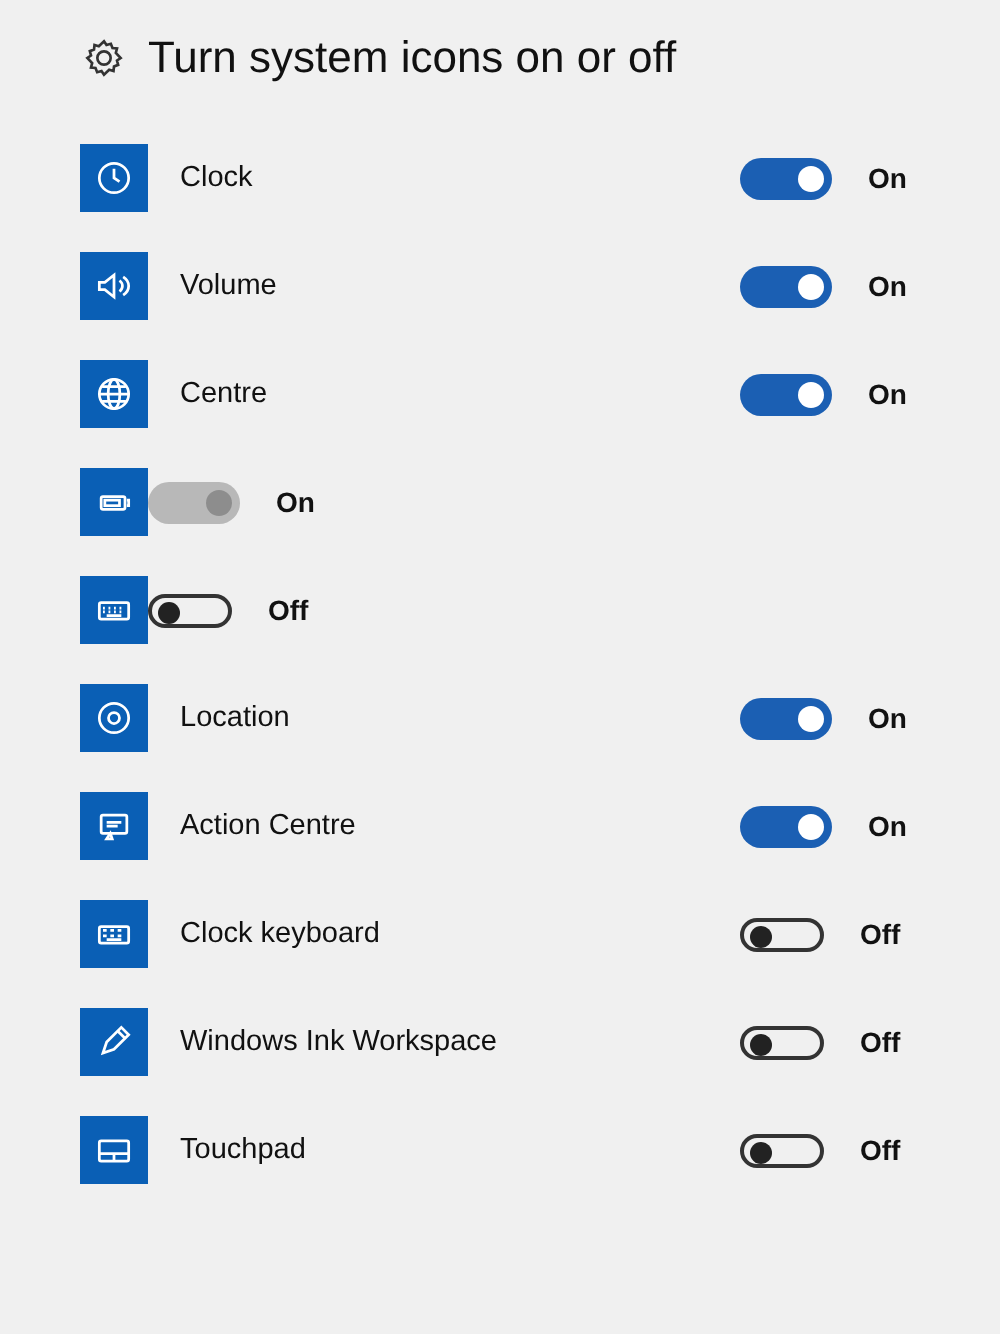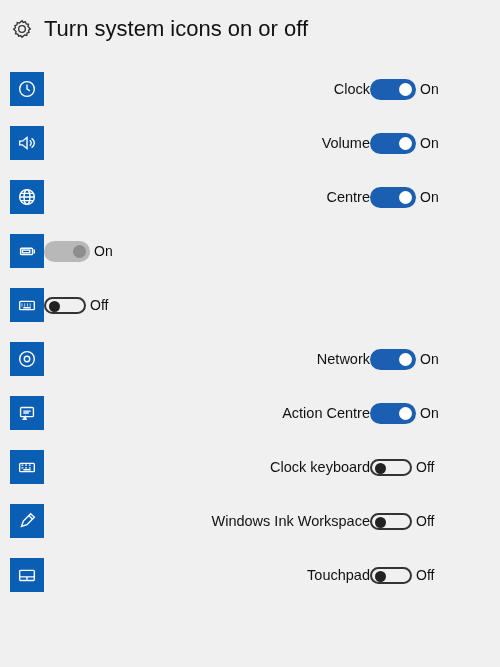--- a/index.html
+++ b/index.html
@@ -7,20 +7,21 @@
     margin: 0;
     width: 500px;
     height: 667px;
     font-family: "Segoe UI", Arial, sans-serif;
     background: #f0f0f0;
     color: #222;
     overflow: hidden;
   }
   .page {
     padding: 8px 18px 8px 10px;
+    margin-left: 30px;
   }
   .header {
     display: flex;
     align-items: center;
     gap: 12px;
     padding: 8px 0 20px 2px;
   }
   .header-icon {
     width: 20px; height: 20px;
     display: flex; align-items: center; justify-content: center;
@@ -28,43 +29,43 @@
   }
   .header-title {
     font-size: 22px;
     font-weight: 400;
     color: #111;
   }
   .row {
     display: flex;
     align-items: center;
     min-height: 54px;
-    text-align: right;
   }
   .icon-box {
     width: 34px;
     height: 34px;
     background: #0a5fb5;
     display: flex;
     align-items: center;
     justify-content: center;
     flex: 0 0 34px;
   }
   .icon-box svg { stroke: #fff; fill: none; stroke-width: 1.5; }
   .row-label {
     flex: 1;
     padding-left: 16px;
     font-size: 14.5px;
     color: #111;
   }
   .toggle-wrap {
     display: flex;
     align-items: center;
-    gap: 4px;
+    gap: 18px;
     width: 112px;
+    font-weight: bold;
   }
   .toggle {
     width: 46px;
     height: 21px;
     border-radius: 11px;
     position: relative;
     cursor: pointer;
   }
   .toggle .knob {
     position: absolute;
@@ -183,21 +184,21 @@
           </div>
           <div class="state-label">Off</div>
         </div>
       </div>
       <div class="row">
         <div class="icon-box">
           <svg viewBox="0 0 24 24" width="22" height="22">
             <use href="#location-icon"></use>
           </svg>
         </div>
-        <div class="row-label">Network</div>
+        <div class="row-label">Location</div>
         <div class="toggle-wrap">
           <div class="toggle on">
             <div class="knob"></div>
           </div>
           <div class="state-label">On</div>
         </div>
       </div>
       <div class="row">
         <div class="icon-box">
           <svg viewBox="0 0 24 24" width="22" height="22">

